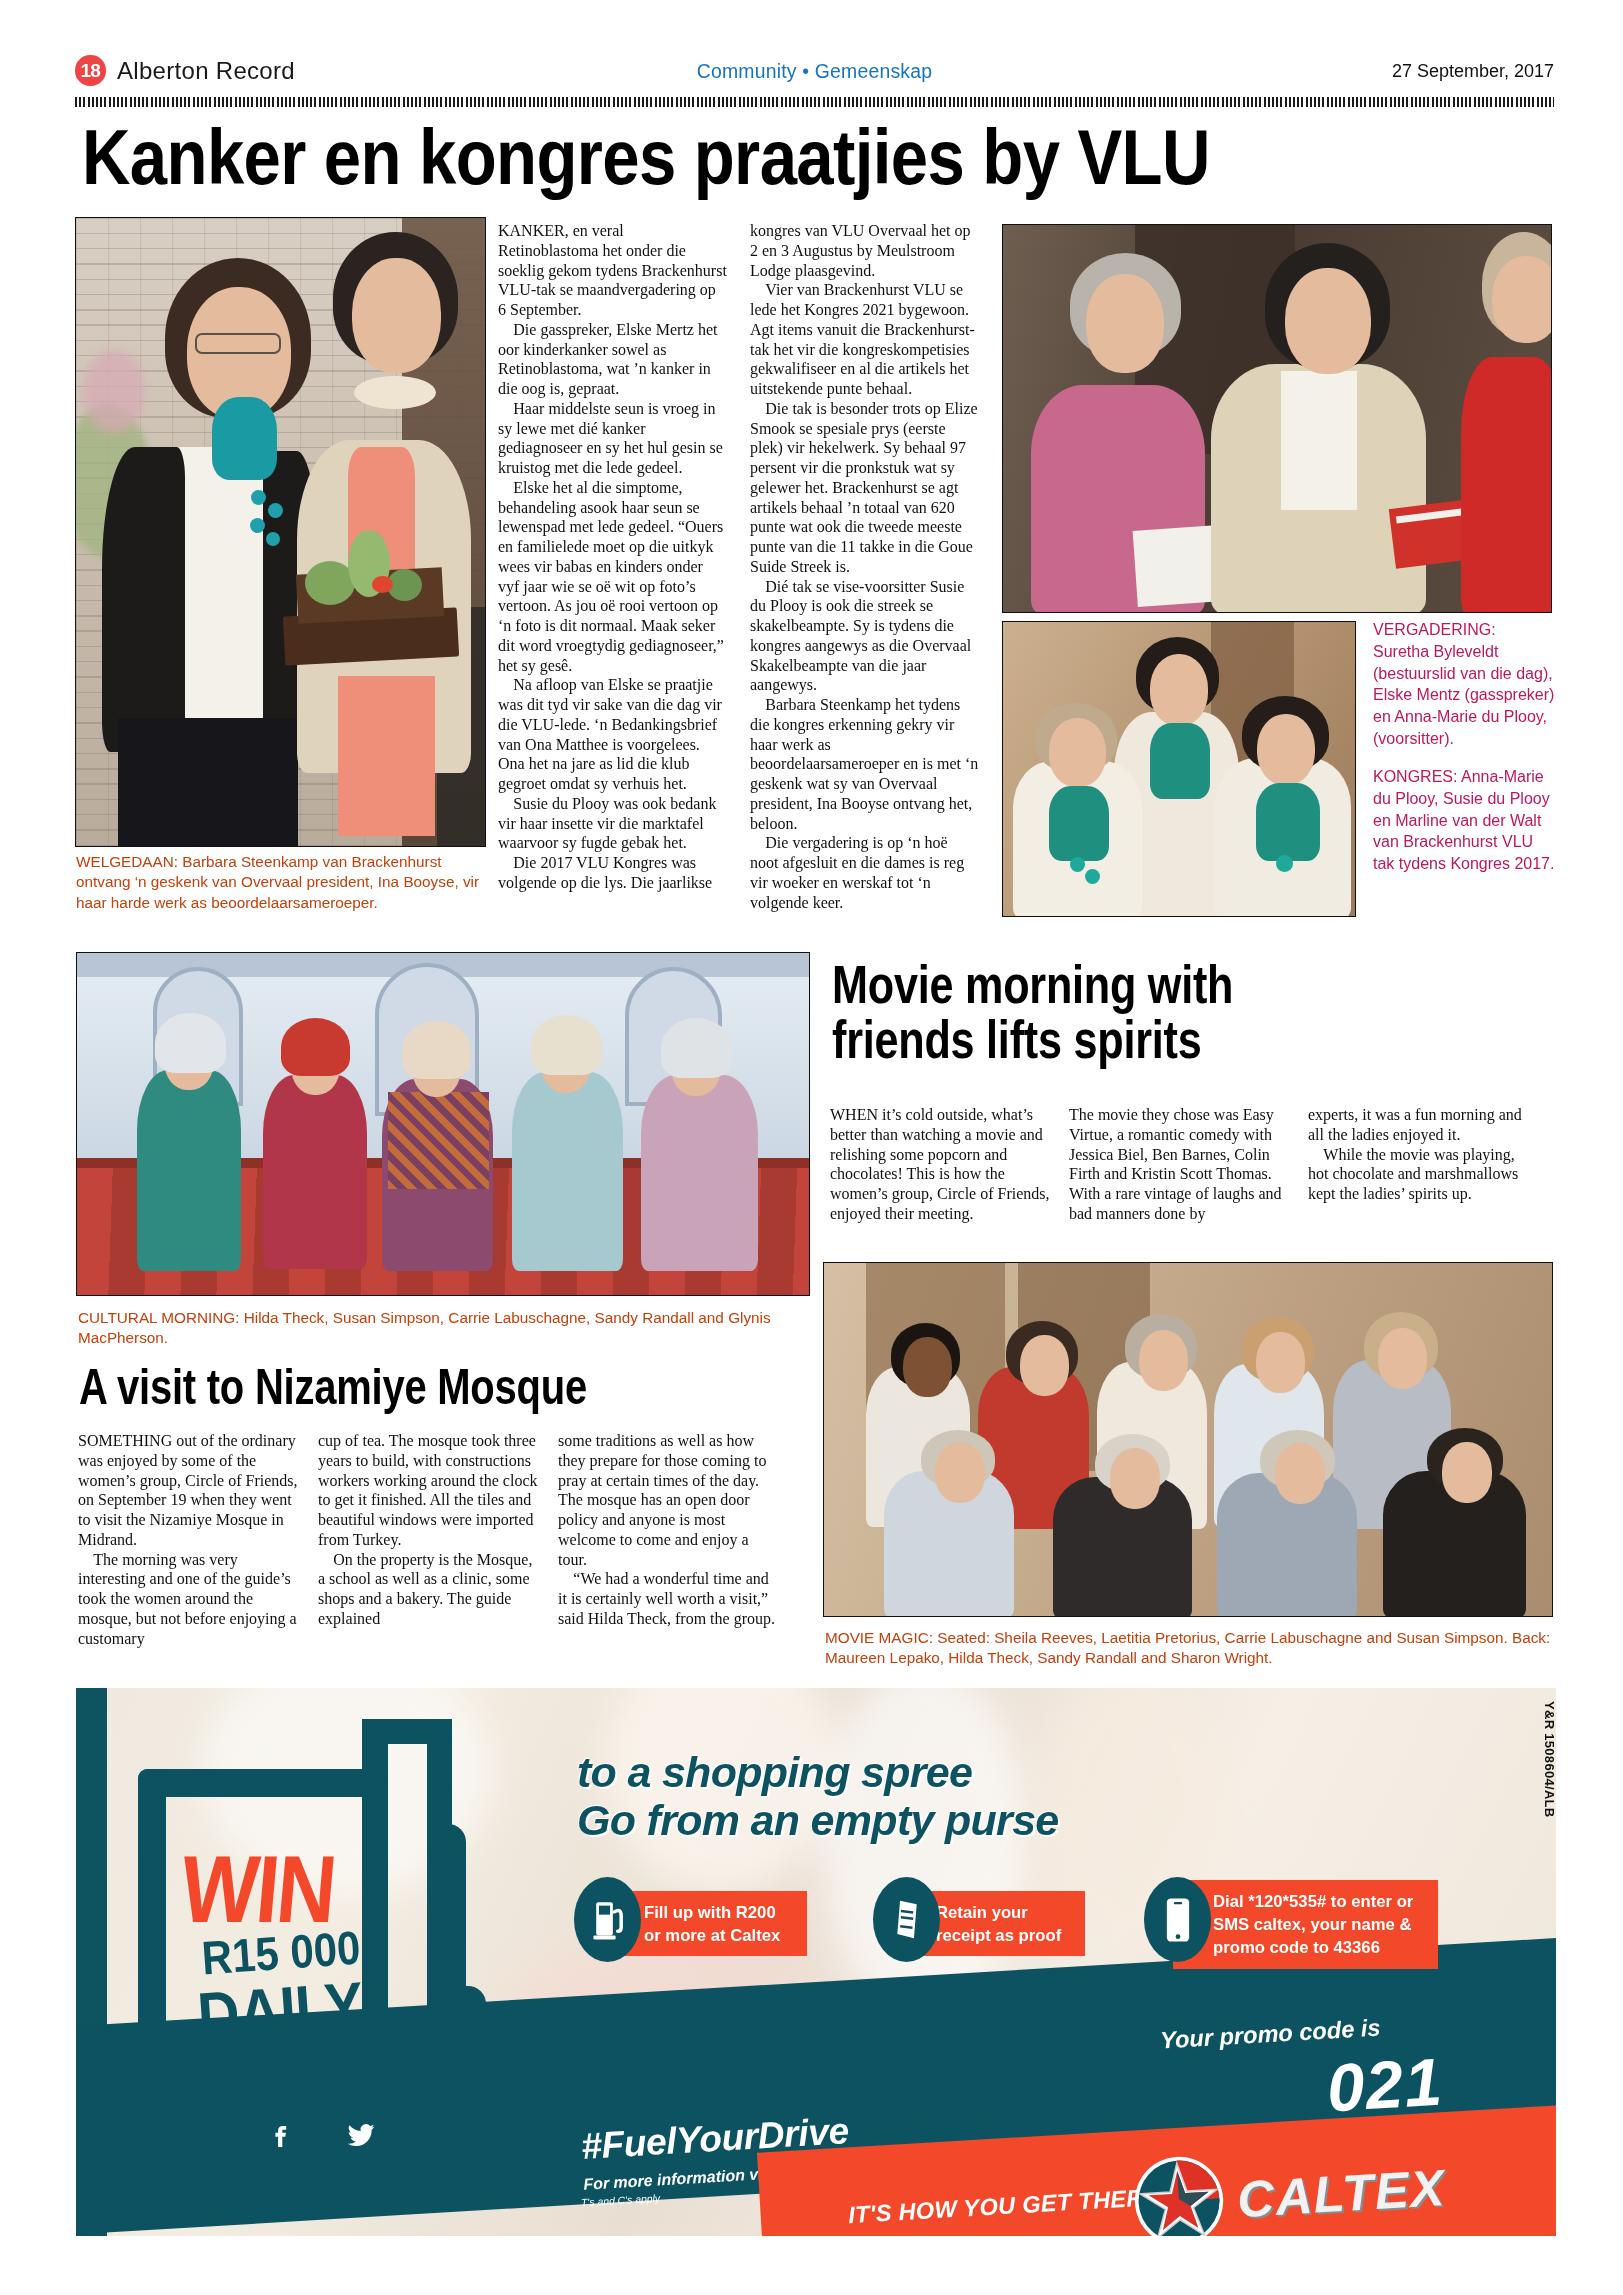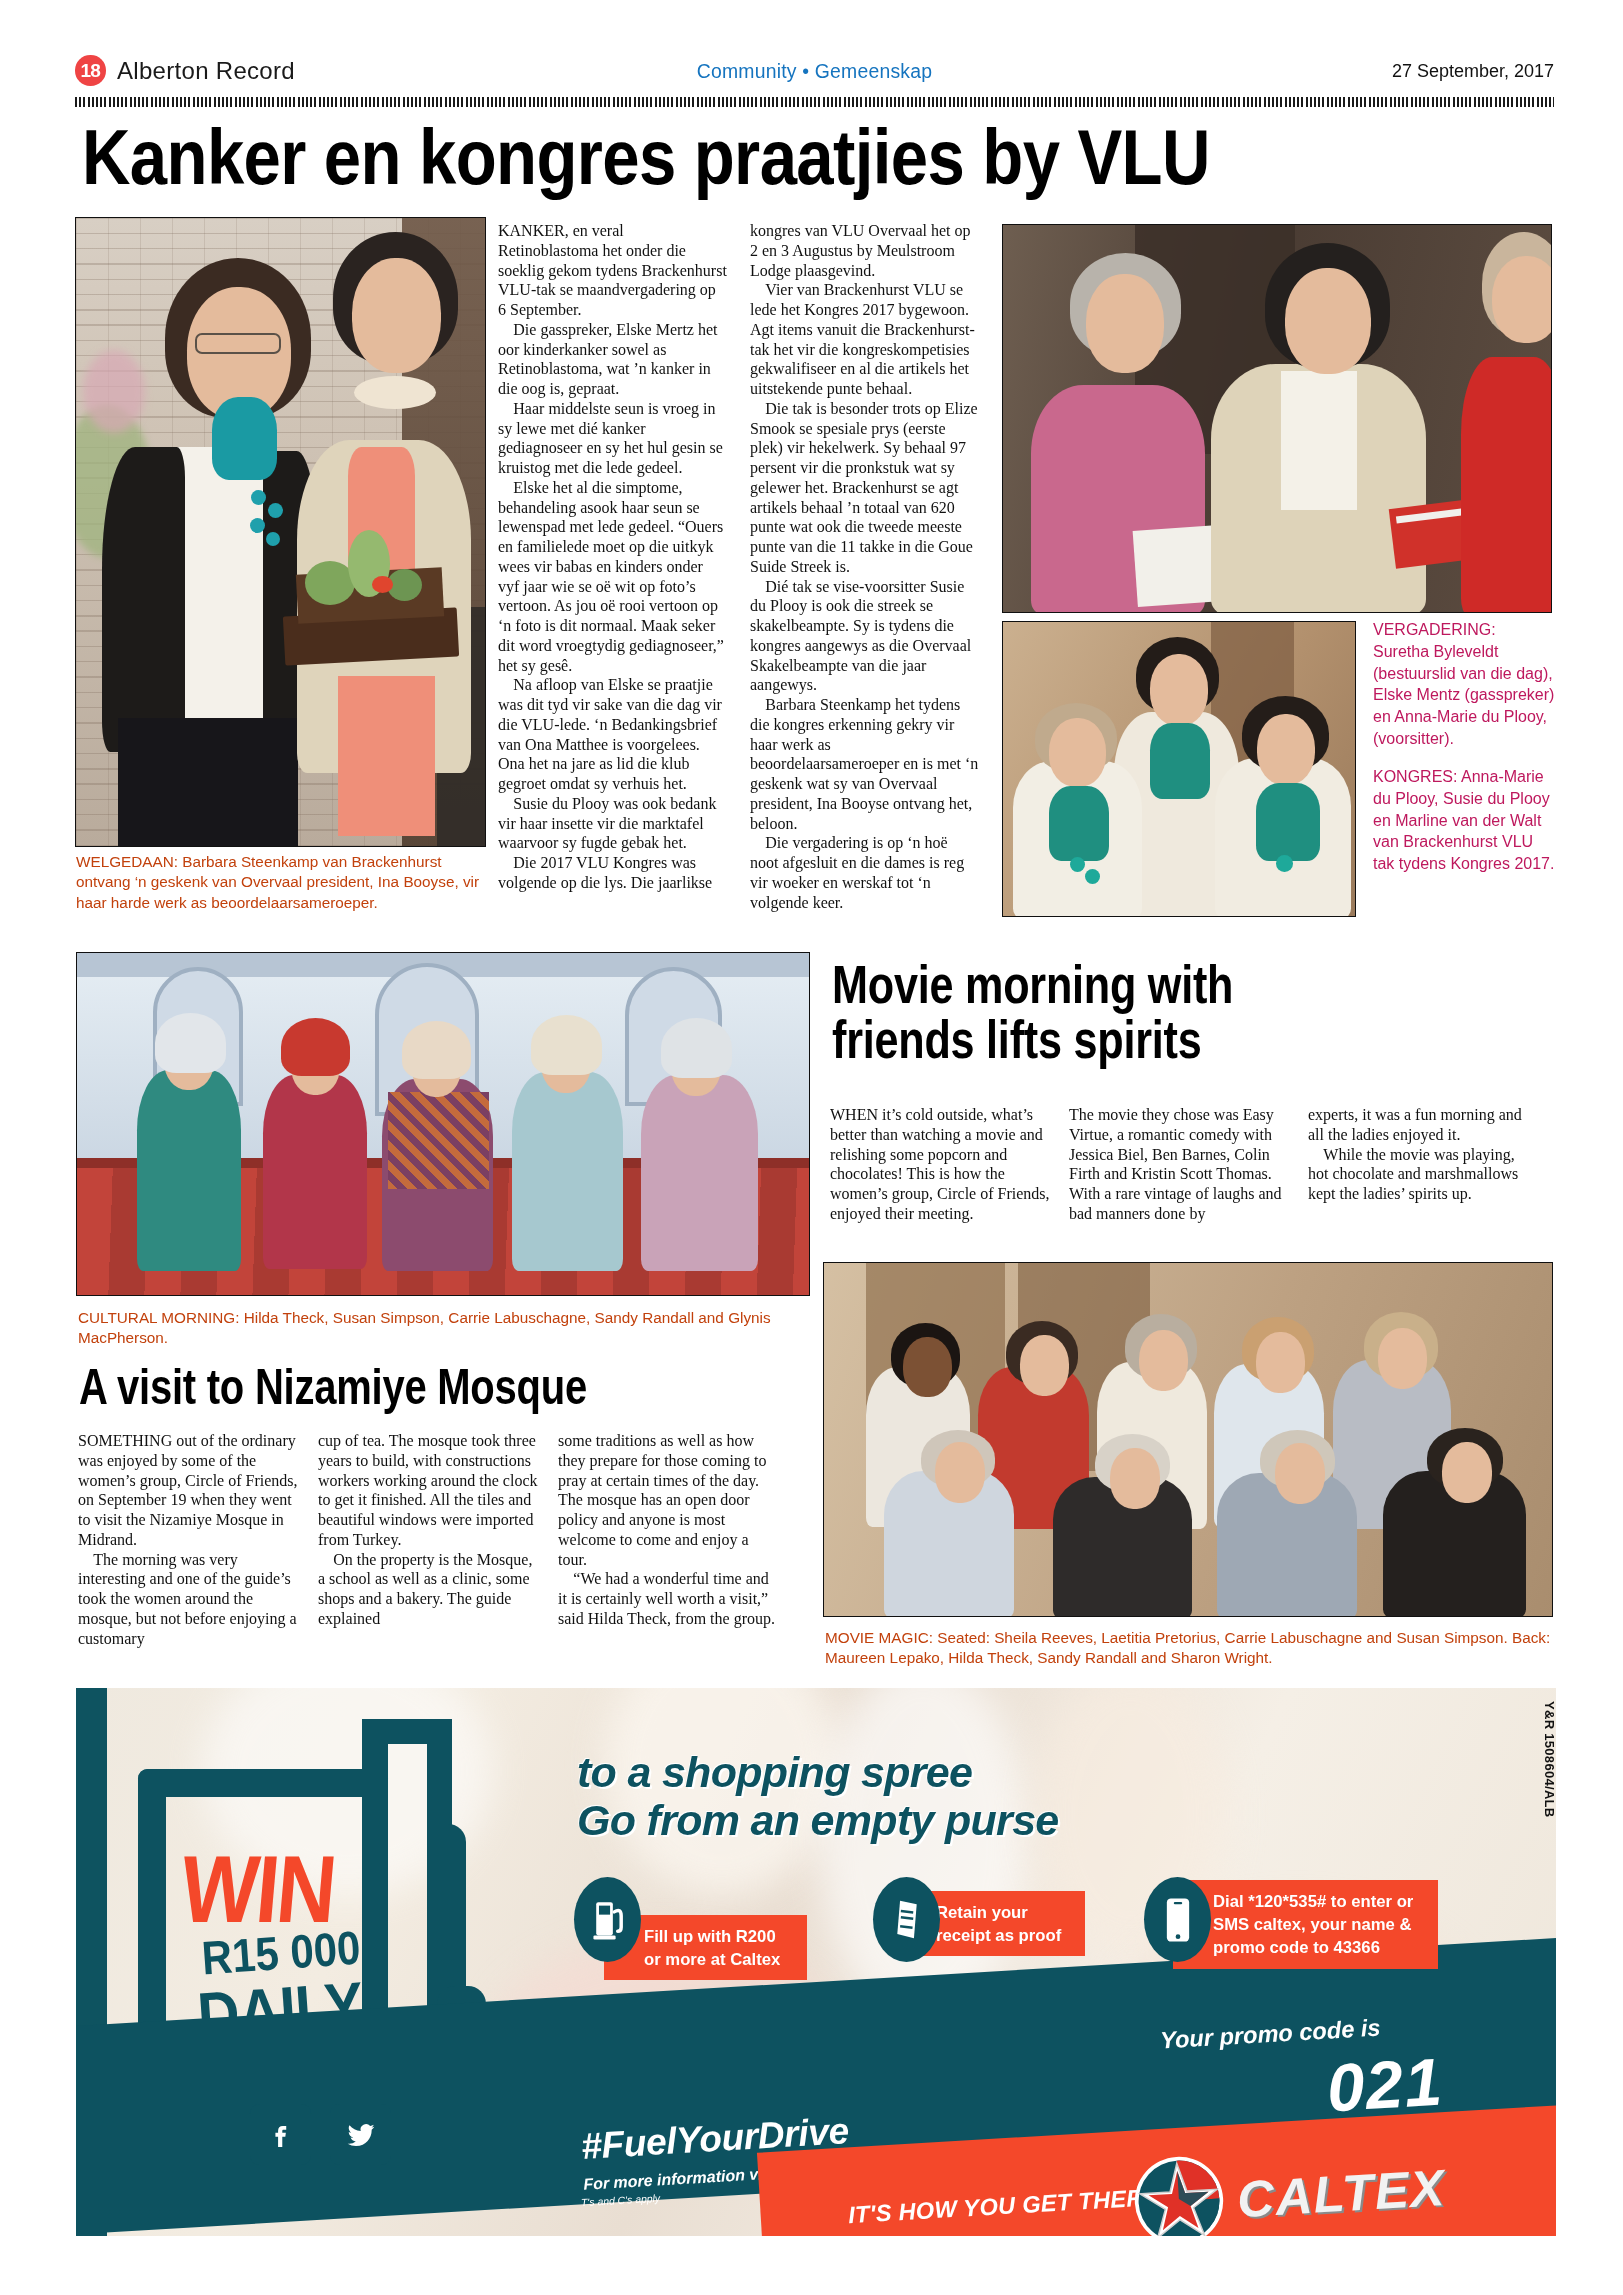--- a/index.html
+++ b/index.html
@@ -276,21 +276,21 @@
     <p>Die gasspreker, Elske Mertz het oor kinderkanker sowel as Retinoblastoma, wat ’n kanker in die oog is, gepraat.</p>
     <p>Haar middelste seun is vroeg in sy lewe met dié kanker gediagnoseer en sy het hul gesin se kruistog met die lede gedeel.</p>
     <p>Elske het al die simptome, behandeling asook haar seun se lewenspad met lede gedeel. “Ouers en familielede moet op die uitkyk wees vir babas en kinders onder vyf jaar wie se oë wit op foto’s vertoon. As jou oë rooi vertoon op ‘n foto is dit normaal. Maak seker dit word vroegtydig gediagnoseer,” het sy gesê.</p>
     <p>Na afloop van Elske se praatjie was dit tyd vir sake van die dag vir die VLU-lede. ‘n Bedankingsbrief van Ona Matthee is voorgelees. Ona het na jare as lid die klub gegroet omdat sy verhuis het.</p>
     <p>Susie du Plooy was ook bedank vir haar insette vir die marktafel waarvoor sy fugde gebak het.</p>
     <p>Die 2017 VLU Kongres was volgende op die lys. Die jaarlikse</p>
   </div>
 
   <div class="body-col" style="left:750px; top:221px; width:229px;">
     <p class="lead">kongres van VLU Overvaal het op 2 en 3 Augustus by Meulstroom Lodge plaasgevind.</p>
-    <p>Vier van Brackenhurst VLU se lede het Kongres 2017 bygewoon. Agt items vanuit die Brackenhurst-tak het vir die kongreskompetisies gekwalifiseer en al die artikels het uitstekende punte behaal.</p>
+    <p>Vier van Brackenhurst VLU se lede het Kongres 2021 bygewoon. Agt items vanuit die Brackenhurst-tak het vir die kongreskompetisies gekwalifiseer en al die artikels het uitstekende punte behaal.</p>
     <p>Die tak is besonder trots op Elize Smook se spesiale prys (eerste plek) vir hekelwerk. Sy behaal 97 persent vir die pronkstuk wat sy gelewer het. Brackenhurst se agt artikels behaal ’n totaal van 620 punte wat ook die tweede meeste punte van die 11 takke in die Goue Suide Streek is.</p>
     <p>Dié tak se vise-voorsitter Susie du Plooy is ook die streek se skakelbeampte. Sy is tydens die kongres aangewys as die Overvaal Skakelbeampte van die jaar aangewys.</p>
     <p>Barbara Steenkamp het tydens die kongres erkenning gekry vir haar werk as beoordelaarsameroeper en is met ‘n geskenk wat sy van Overvaal president, Ina Booyse ontvang het, beloon.</p>
     <p>Die vergadering is op ‘n hoë noot afgesluit en die dames is reg vir woeker en werskaf tot ‘n volgende keer.</p>
   </div>
 
   <div class="photo ph2" style="left:1002px; top:224px; width:550px; height:389px;">
     <div class="ph-inner">
       <div class="rug" style="left:0; top:0; width:550px; height:389px; background:linear-gradient(100deg,#6e5e50,#4a3c33 45%,#5d4d41);"></div>
       <div class="rug" style="left:132px; top:0; width:160px; height:229px; background:#3b2f28; opacity:.85;"></div>
@@ -491,21 +491,21 @@
     </div>
 
     <div class="step-circle" style="left:498px; top:189px;">
       <svg width="32" height="43" viewBox="0 0 46 62" aria-hidden="true">
         <rect x="6" y="6" width="24" height="48" rx="3" fill="#fff"></rect>
         <rect x="10" y="11" width="16" height="13" fill="#0d5260"></rect>
         <rect x="2" y="54" width="32" height="6" rx="2" fill="#fff"></rect>
         <path d="M32 20 q10 -6 10 6 v16 q0 6 -5 6" stroke="#fff" stroke-width="5" fill="none" stroke-linecap="round"></path>
       </svg>
     </div>
-    <div class="step-box" style="left:528px; top:203px; width:203px;margin-top:24px;">Fill up with R200 or more at Caltex</div>
+    <div class="step-box" style="left:528px; top:203px; width:203px;">Fill up with R200 or more at Caltex</div>
 
     <div class="step-circle" style="left:797px; top:189px;">
       <svg width="32" height="43" viewBox="0 0 46 62" aria-hidden="true">
         <path d="M13 4 L37 9 L33 58 L9 52 Z" fill="#fff"></path>
         <rect x="14" y="18" width="18" height="3.5" fill="#0d5260" transform="rotate(7 23 20)"></rect>
         <rect x="14" y="27" width="18" height="3.5" fill="#0d5260" transform="rotate(7 23 29)"></rect>
         <rect x="13" y="40" width="18" height="3.5" fill="#0d5260" transform="rotate(7 22 42)"></rect>
       </svg>
     </div>
     <div class="step-box" style="left:820px; top:203px; width:189px;">Retain your receipt as proof</div>

